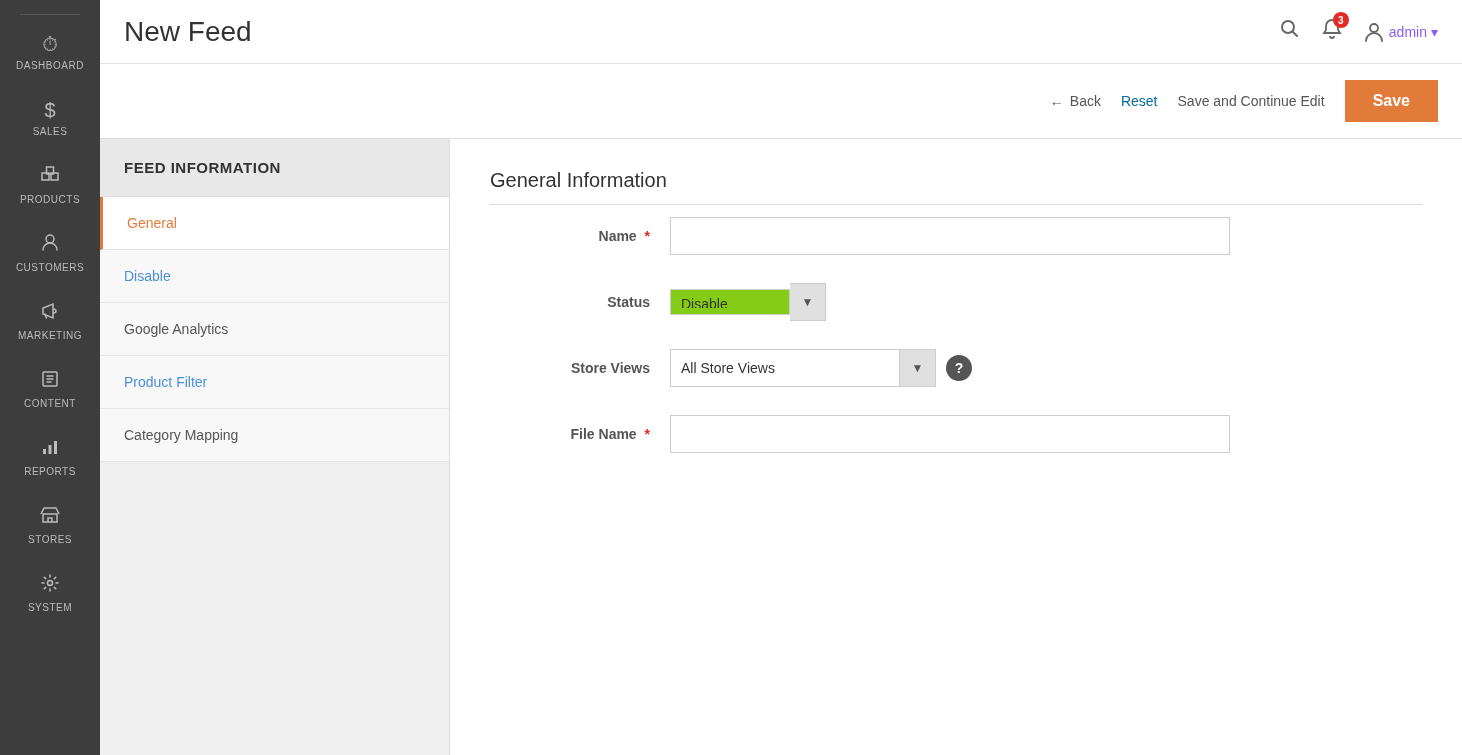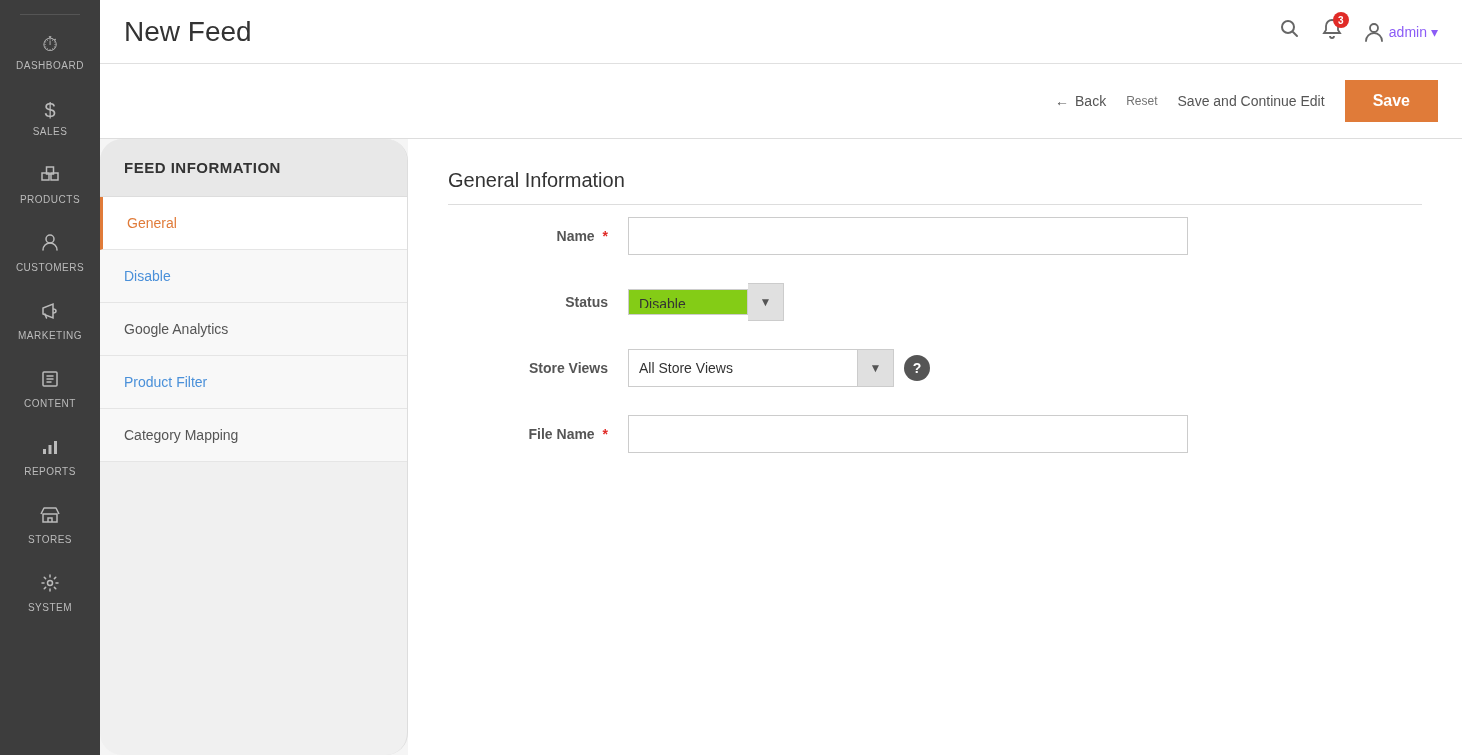--- a/index.html
+++ b/index.html
@@ -114,22 +114,22 @@
       text-decoration: none;
       font-size: 14px;
       display: flex;
       align-items: center;
       gap: 6px;
       cursor: pointer;
       background: none;
       border: none;
     }
     .action-reset {
-      color: #737373;
-      font-size: 12px;
+      color: #0369a1;
+      font-size: 14px;
       cursor: pointer;
       background: none;
       border: none;
     }
     .action-save-continue {
       color: #555;
       font-size: 14px;
       cursor: pointer;
       background: none;
       border: none;
@@ -147,26 +147,25 @@
 
     
     .content-area {
       display: flex;
       flex: 1;
       overflow: hidden;
     }
 
     
     .left-nav {
-      width: 308px;
+      width: 350px;
       background: #f0f0f0;
       border-right: 1px solid #ddd;
       flex-shrink: 0;
       overflow-y: auto;
-      border-radius: 22px;
     }
     .left-nav-header {
       background: #e8e8e8;
       padding: 20px 24px;
       font-size: 15px;
       font-weight: 700;
       color: #333;
       text-transform: uppercase;
       letter-spacing: 0.5px;
       border-bottom: 1px solid #ddd;

